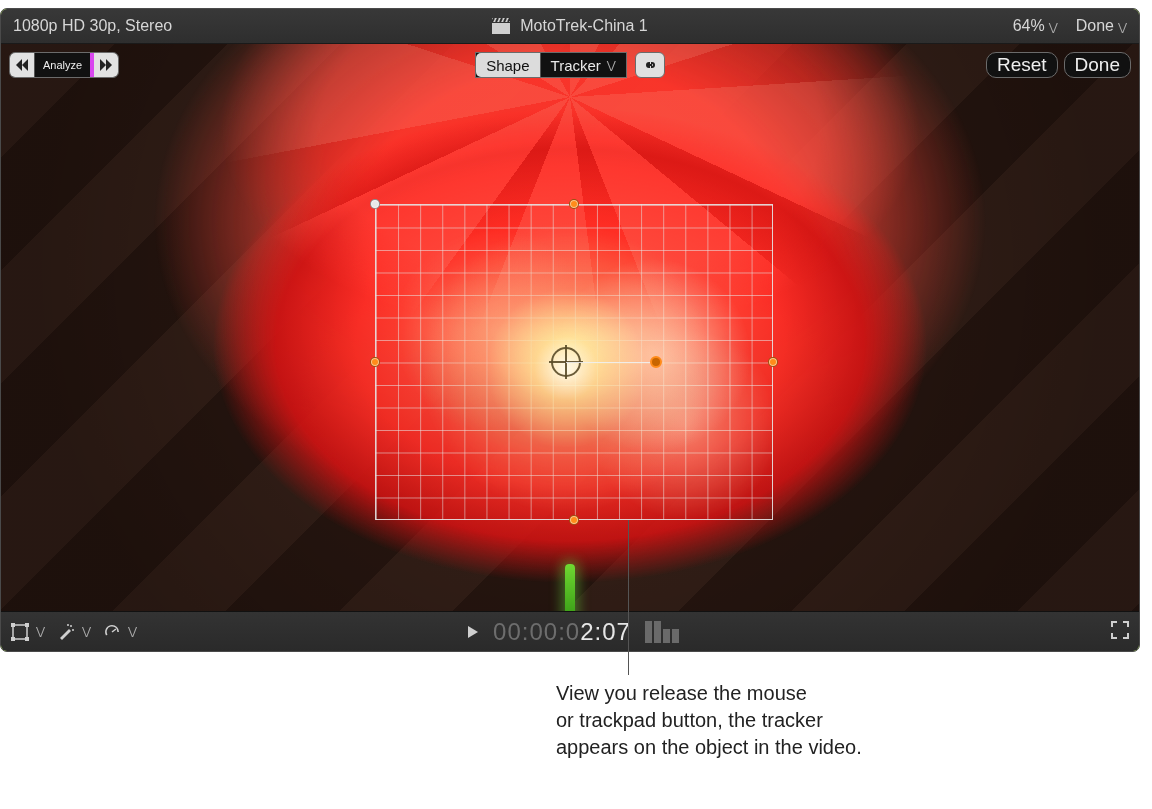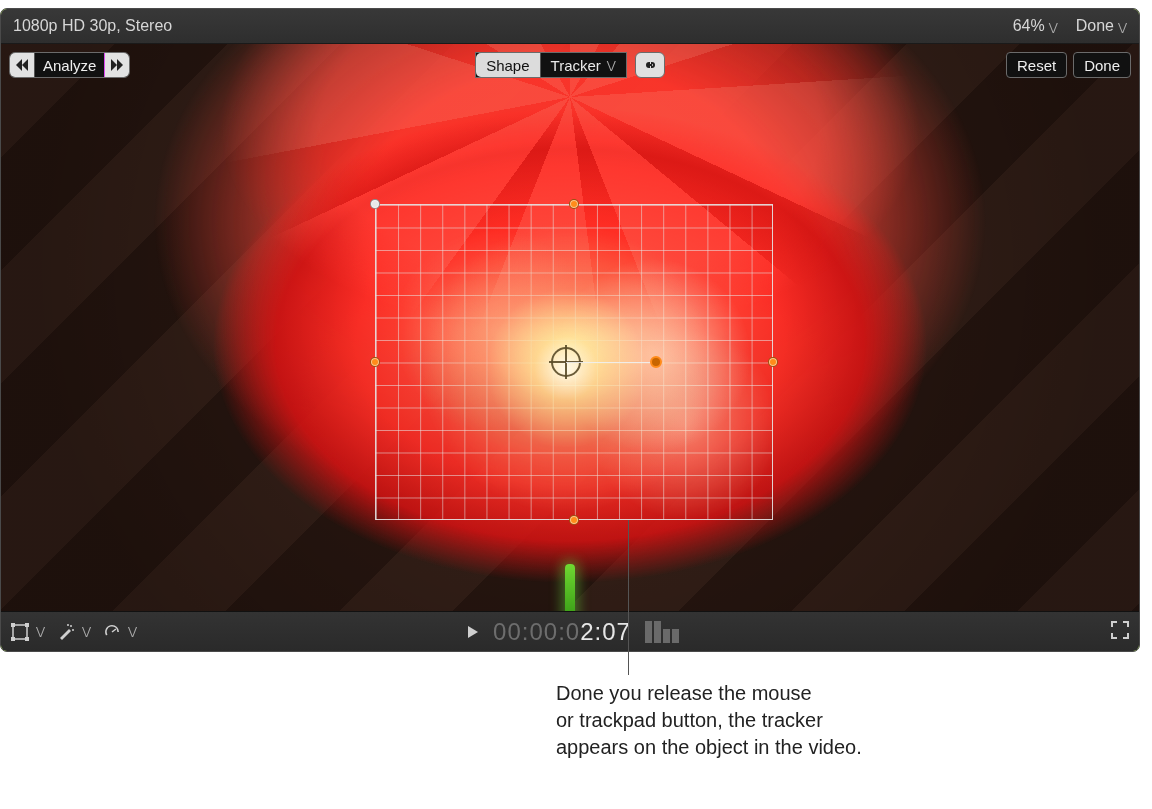--- a/index.html
+++ b/index.html
@@ -184,35 +184,35 @@
   }
   .pillbtn + .pillbtn { border-left:1px solid #555; }
   .pillbtn.sel { background:#dcdcdc; color:#111; font-weight:500; border-radius:5px 0 0 5px;}
   .pillbtn .chev { margin-left:6px; }
   .iconbtn {
     width:30px; height:26px; border:1px solid #6b6b6b; border-radius:6px;
     background:#e0e0e0; display:flex;align-items:center;justify-content:center;cursor:pointer;
   }
   .btn {
     height:26px; padding:0 10px;
-    border:1px solid #6b6b6b; border-radius:4px;
-    background:#111; color:#eee; font-size:15px;
+    border:1px solid #6b6b6b; border-radius:10px;
+    background:#111; color:#eee; font-size:19px;
     cursor:pointer; font-family:inherit;
   }
   .analyze-group {
     display:flex; align-items:stretch; height:26px;
     border:1px solid #6b6b6b; border-radius:6px; overflow:hidden; background:#111;
   }
   .analyze-group .mini {
     width:24px; background:#e2e2e2; display:flex;align-items:center;justify-content:center; cursor:pointer;
   }
   .analyze-group .mini svg{display:block}
   .analyze-group .lbl {
-    background:#111; color:#eee; padding:0 8px; display:flex;align-items:center; font-size:15px; cursor:pointer;
-    border-left:1px solid #555;border-right:1px solid #d946ef;
+    background:#111; color:#eee; padding:0 8px; display:flex;align-items:center; font-size:11px; cursor:pointer;
+    border-left:1px solid #555;border-right:4px solid #d946ef;
   }
 
   
   .bottombar {
     position:relative; height:40px;
     background:linear-gradient(#333,#2a2a2a);
     border-top:1px solid #111;
     display:flex; align-items:center; padding:0 10px; color:#cfcfcf;
   }
   .bottombar .tools { display:flex; gap:12px; align-items:center;}
@@ -249,20 +249,34 @@
     font-family: -apple-system, Helvetica, Arial, sans-serif;
   }
 </style>
 </head>
 <body>
 
 <div class="app">
 
   <div class="topbar">
     <div class="format">1080p HD 30p, Stereo</div>
+    <div class="center">
+      <span class="clap-icon">
+        <svg width="18" height="16" viewBox="0 0 18 16">
+            <rect x="0" y="5" width="18" height="11" fill="#cfcfcf"></rect>
+            <polygon points="0,0 18,0 18,4 0,4" fill="#cfcfcf"></polygon>
+            <line x1="2" y1="0" x2="0" y2="4" stroke="#2e2e2e" stroke-width="2"></line>
+            <line x1="6" y1="0" x2="4" y2="4" stroke="#2e2e2e" stroke-width="2"></line>
+            <line x1="10" y1="0" x2="8" y2="4" stroke="#2e2e2e" stroke-width="2"></line>
+            <line x1="14" y1="0" x2="12" y2="4" stroke="#2e2e2e" stroke-width="2"></line>
+            <line x1="18" y1="0" x2="16" y2="4" stroke="#2e2e2e" stroke-width="2"></line>
+          </svg>
+      </span>
+      <span>MotoTrek-China 1</span>
+    </div>
     <div class="right">
       <span><span>64%</span><span class="chev">⋁</span></span>
       <span><span>Done</span><span class="chev">⋁</span></span>
     </div>
   </div>
 
   <div class="viewer">
     <div class="clip-bg"></div>
     <div class="flower">
       <div class="petals"></div>
@@ -367,16 +381,16 @@
         <svg width="18" height="18" viewBox="0 0 18 18">
             <path d="M1 6V1h5M17 6V1h-5M1 12v5h5M17 12v5h-5" fill="none" stroke="#cfcfcf" stroke-width="2"></path>
           </svg>
       </span>
     </div>
   </div>
 </div>
 
 <div class="callout-line"></div>
 <div class="callout-text">
-  <span>Done you release the mouse</span><br>
+  <span>View you release the mouse</span><br>
   <span>or trackpad button, the tracker</span><br>
   <span>appears on the object in the video.</span>
 </div>
 
 </body></html>

